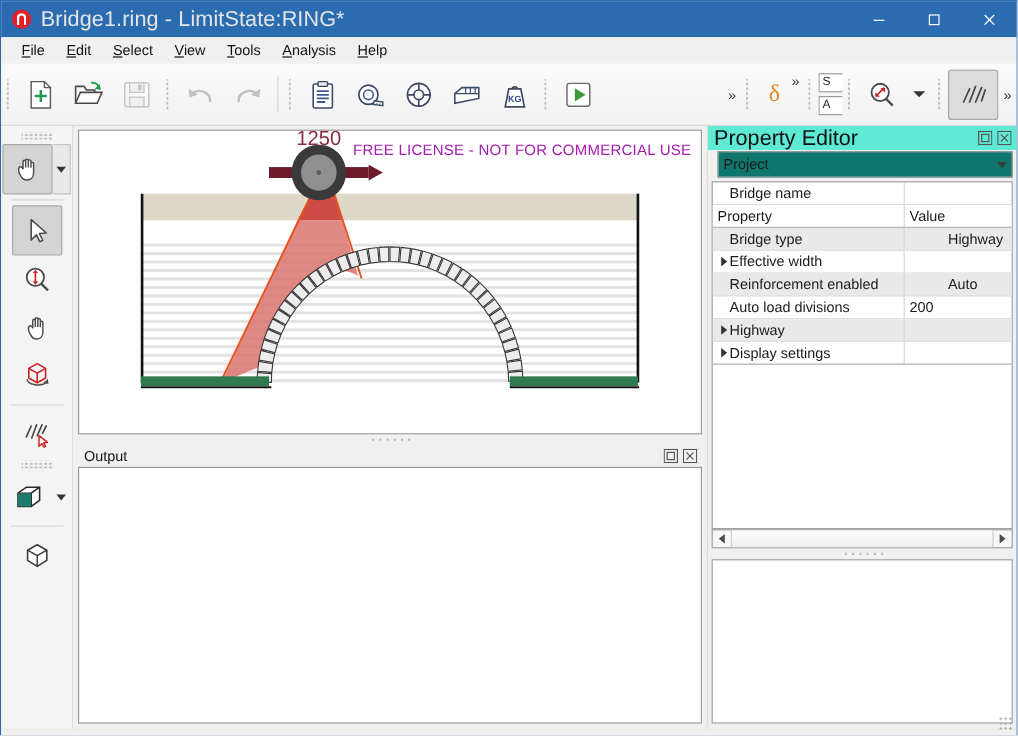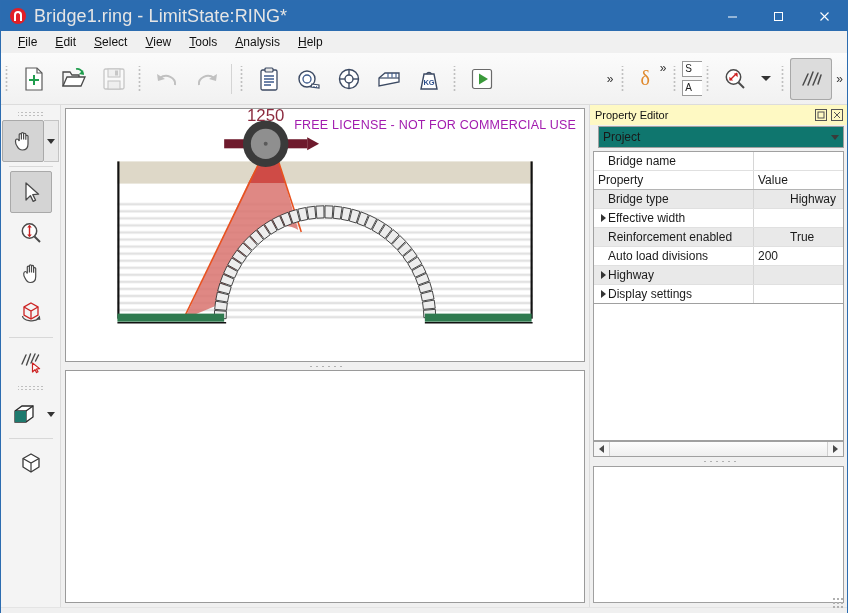--- a/index.html
+++ b/index.html
@@ -64,21 +64,21 @@
         background-image:radial-gradient(#b0b0b0 1px,transparent 1.1px);
         background-size:6px 5px;}
   .outpanel{flex:1;margin:0 4px 4px 4px;display:flex;flex-direction:column;}
   .panel-head{height:19px;background:#f0f0f0;display:flex;align-items:center;padding:0 3px 0 5px;font-size:12px;color:#111;}
   .panel-head .ttl{flex:1;}
   .pbtn-sm{width:14px;height:14px;margin-left:2px;display:flex;align-items:center;justify-content:center;}
   .outbox{flex:1;background:#fff;border:1px solid #9a9a9a;}
 
   
   .dock{width:257px;background:#f0f0f0;border-left:1px solid #dcdcdc;display:flex;flex-direction:column;}
-  .dock-head{height:20px;display:flex;align-items:center;padding:0 3px 0 5px;font-size:11px;color:#111;background:#fef9c3;}
+  .dock-head{height:20px;display:flex;align-items:center;padding:0 3px 0 5px;font-size:18px;color:#111;background:#5eead4;}
   .dock-head .ttl{flex:1;}
   .combo{height:20px;margin:1px 3px 3px 8px;background:#0f766e;border:1px solid #a0a0a0;display:flex;align-items:center;padding:0 4px;font-size:12px;}
   .combo .cval{flex:1;}
   .combo .cdrop{width:0;height:0;border-left:4px solid transparent;border-right:4px solid transparent;border-top:5px solid #3a3a3a;}
   .grid{margin:0 3px;border:1px solid #a0a0a0;background:#fff;flex:0 0 auto;}
   .grow{display:flex;height:18px;font-size:12px;border-bottom:1px solid #e0e0e0;align-items:stretch;}
   .grow.head{background:#fff;font-weight:normal;border-bottom:1px solid #b4b4b4;}
   .grow.alt{background:#e9e9e9;gap:32px;}
   .gc-prop{width:160px;display:flex;align-items:center;border-right:1px solid #d6d6d6;padding-left:4px;box-sizing:border-box;}
   .gc-val{flex:1;display:flex;align-items:center;padding-left:4px;box-sizing:border-box;}
@@ -459,20 +459,36 @@
           </g>
           <text x="202" y="12" font-size="17" fill="#8c2b3f" text-anchor="middle" font-family="Liberation Sans, sans-serif">1250</text>
         </svg>
       </div>
 
       <div class="hsplit">
           <div class="dots"></div>
         </div>
 
       <div class="outpanel">
+        <div class="panel-head">
+          <div class="ttl">Output</div>
+          <div class="pbtn-sm">
+            <svg width="12" height="12" viewBox="0 0 12 12">
+              <rect x="0.5" y="0.5" width="11" height="11" fill="none" stroke="#555" stroke-width="1"></rect>
+              <rect x="3" y="3" width="6" height="6" fill="none" stroke="#555" stroke-width="1"></rect>
+            </svg>
+          </div>
+          <div class="pbtn-sm">
+            <svg width="12" height="12" viewBox="0 0 12 12">
+              <rect x="0.5" y="0.5" width="11" height="11" fill="none" stroke="#555" stroke-width="1"></rect>
+              <line x1="3" y1="3" x2="9" y2="9" stroke="#555" stroke-width="1"></line>
+              <line x1="9" y1="3" x2="3" y2="9" stroke="#555" stroke-width="1"></line>
+            </svg>
+          </div>
+        </div>
         <div class="outbox"></div>
       </div>
     </div>
 
     <div class="dock">
       <div class="dock-head">
         <div class="ttl">Property Editor</div>
         <div class="pbtn-sm">
           <svg width="12" height="12" viewBox="0 0 12 12">
             <rect x="0.5" y="0.5" width="11" height="11" fill="none" stroke="#555" stroke-width="1"></rect>
@@ -520,21 +536,21 @@
               </span>
               <span>Effective width</span>
             </div>
           <div class="gc-val"></div>
         </div>
         <div class="grow alt">
           <div class="gc-prop">
               <span class="indent"></span>
               <span>Reinforcement enabled</span>
             </div>
-          <div class="gc-val">True</div>
+          <div class="gc-val">Auto</div>
         </div>
         <div class="grow">
           <div class="gc-prop">
               <span class="indent"></span>
               <span>Auto load divisions</span>
             </div>
           <div class="gc-val">200</div>
         </div>
         <div class="grow alt">
           <div class="gc-prop">

